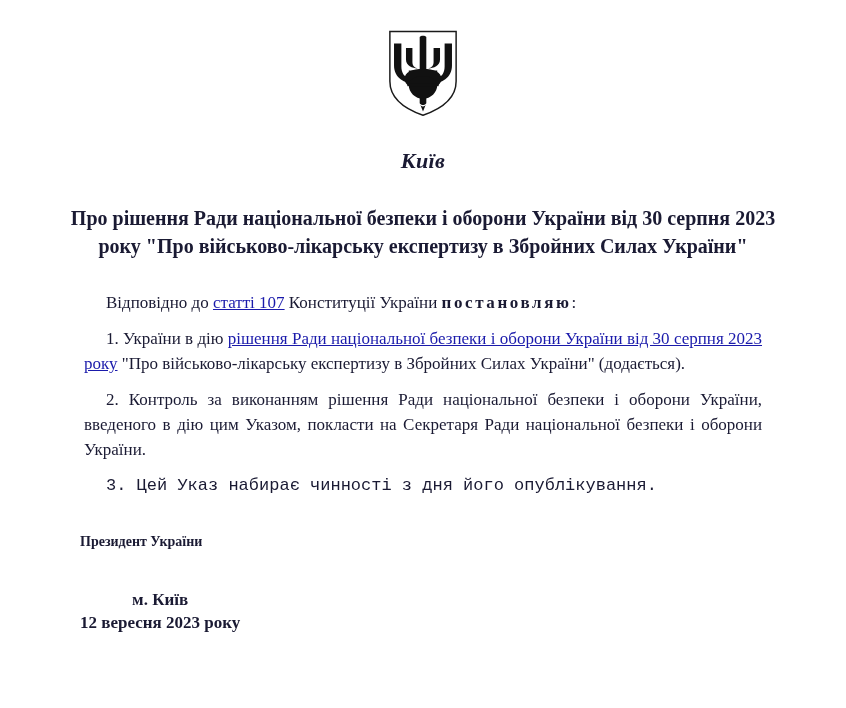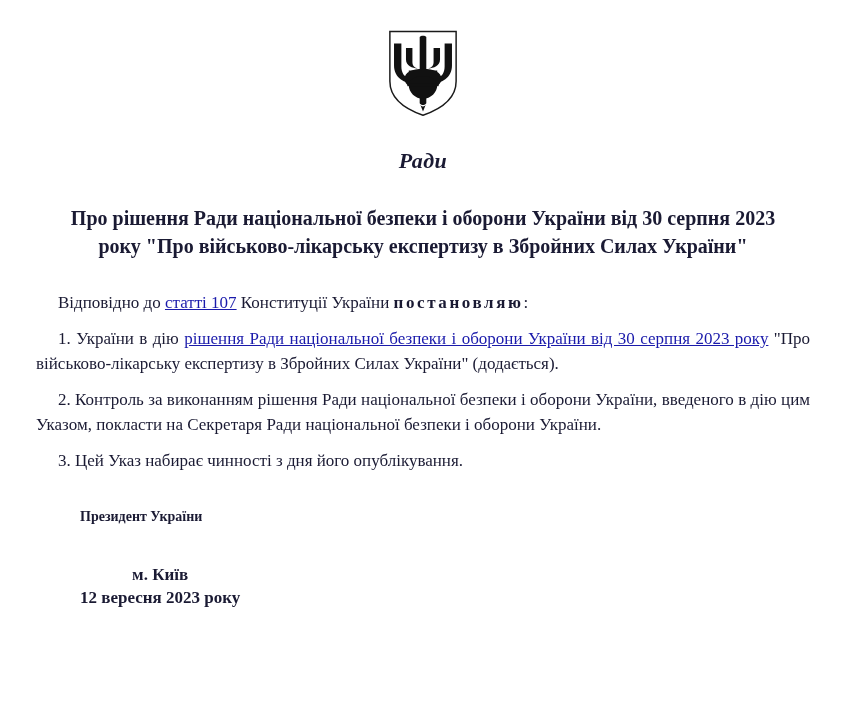--- a/index.html
+++ b/index.html
@@ -59,30 +59,30 @@
     font-size: 20px;
     font-weight: bold;
     line-height: 1.42;
     margin-top: 30px;
     padding: 0 60px;
   }
 
   
   .body-block {
     margin-top: 30px;
-    padding: 0 36px;
+    padding: 0 84px;
   }
   .para {
     font-size: 17px;
     line-height: 1.47;
     text-align: justify;
     text-indent: 22px;
     margin: 0 0 11px 0;
   }
-  .para:last-child { margin-bottom: 0; }
+  .para:last-child { margin-bottom: 0; font-family: Liberation Mono, monospace; }
   .para.last-rule { text-align: left; }
 
   .spaced-bold {
     font-weight: bold;
     letter-spacing: 2.6px;
   }
   .doclink {
     color: #1a1aab;
     text-decoration: underline;
   }
@@ -139,21 +139,21 @@
                  M41 64 C41 60.5 45 58.6 50 58.6 C55 58.6 59 60.5 59 64 C59 69 55 73.5 50 73.5 C45 73.5 41 69 41 64 Z"></path>
 
         <rect x="33" y="62" width="34" height="3.4"></rect>
 
         <path d="M46.4 84 C47.8 88.6 52.2 88.6 53.6 84 L50 93 Z"></path>
       </g>
     </svg>
   </div>
 
   <div class="title-block">
-    <div class="title-line-1">Ради</div>
+    <div class="title-line-1">Київ</div>
   </div>
 
   <div class="subject">Про рішення Ради національної безпеки і оборони України від 30 серпня 2023 року "Про військово-лікарську експертизу в Збройних Силах України"</div>
 
   <div class="body-block">
 
     <p class="para"><span>Відповідно до </span><a class="doclink" href="#">статті 107</a><span> Конституції України </span><span class="spaced-bold">постановляю</span><span>:</span></p>
 
     <p class="para"><span>1.</span><span> України в дію </span><a class="doclink" href="#">рішення Ради національної безпеки і оборони України від 30 серпня 2023 року</a><span> "Про військово-лікарську експертизу в Збройних Силах України" (додається).</span></p>
 

